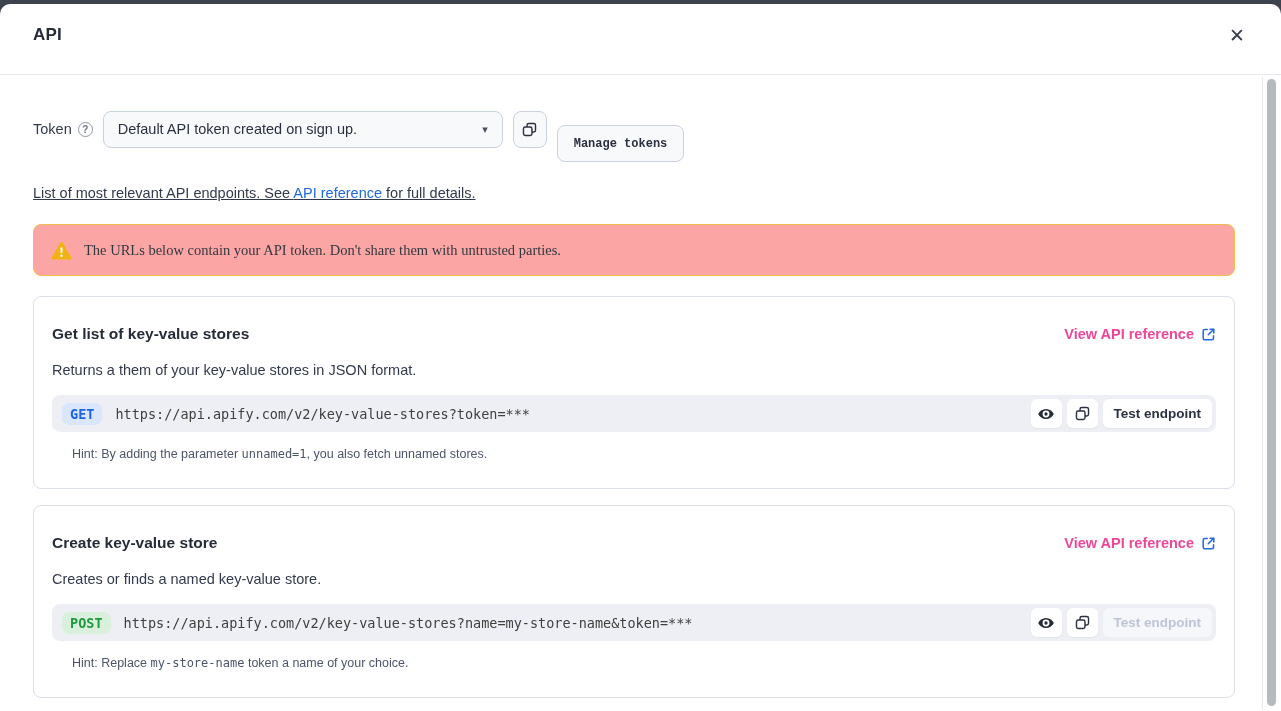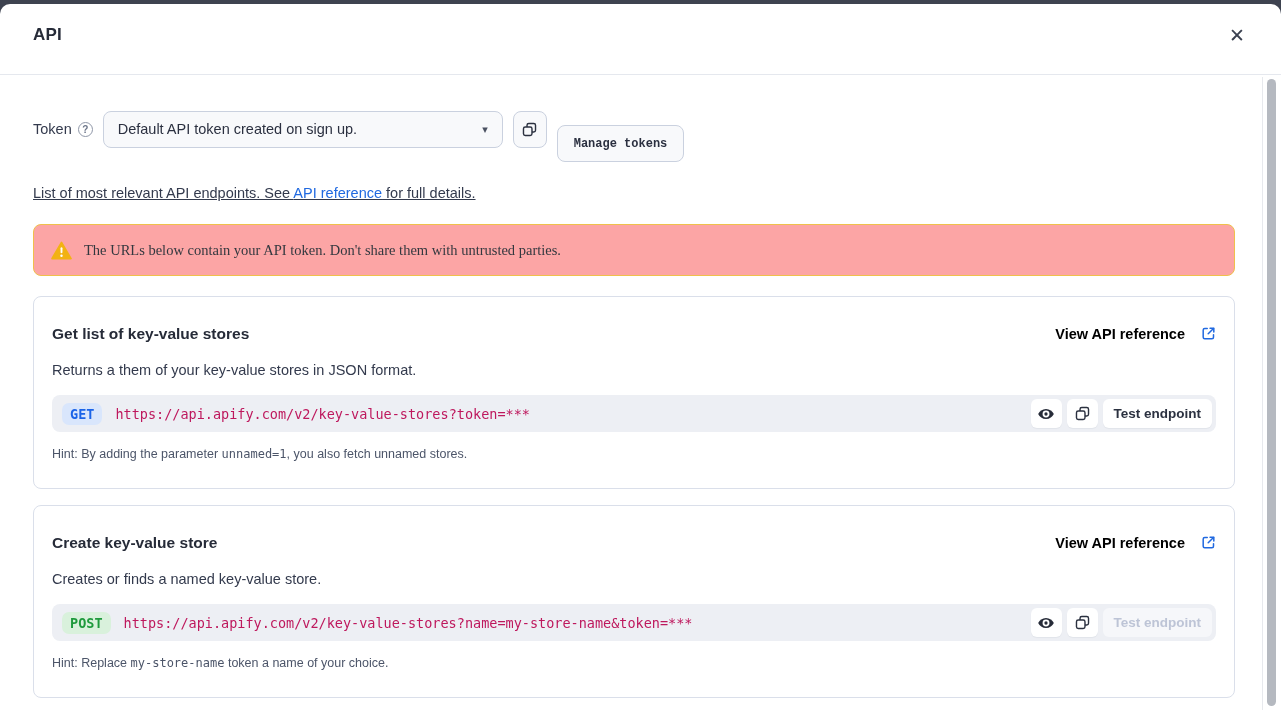--- a/index.html
+++ b/index.html
@@ -75,54 +75,54 @@
   .card {
     margin-top:20px;
     border:1px solid #dadfea; border-radius:8px;
     padding:28px 18px 27px;
     background:#fff;
   }
   .card + .card { margin-top:16px; }
   .card-head { display:flex; align-items:center; }
   .card-title { font-size:15.5px; font-weight:700; color:#262b38; }
   .ref-link {
-    margin-left:auto; display:flex; align-items:flex-start; gap:16px;
-    font-size:14.5px; font-weight:700; color:#000000; text-decoration:none; cursor:pointer;
+    margin-left:auto; display:flex; align-items:center; gap:7px;
+    font-size:14.5px; font-weight:700; color:#ec4899; text-decoration:none; cursor:pointer;
   }
   .card-desc { margin-top:19px; font-size:14.5px; color:#333a4d; }
   .endpoint-row {
     margin-top:17px; height:37px;
     background:#edeff4; border-radius:8px;
     display:flex; align-items:center; padding:0 4px 0 10px;
   }
   .method-badge {
     font-family:"DejaVu Sans Mono", monospace;
     font-size:13.5px; font-weight:700;
     padding:3px 8px; border-radius:7px;
   }
   .method-get  { background:#d9e6fc; color:#1b64e8; }
   .method-post { background:#d9f1dc; color:#1f9a3d; }
   .endpoint-url {
     margin-left:13px;
     font-family:"DejaVu Sans Mono", monospace;
-    font-size:13.5px; color:#be185d; white-space:nowrap;
+    font-size:13.5px; color:#404040; white-space:nowrap;
   }
   .endpoint-actions { margin-left:auto; display:flex; align-items:flex-end; gap:5px; }
   .icon-btn {
     width:31px; height:29px; border:none; border-radius:6px;
     background:#fff; display:flex; align-items:center; justify-content:center;
     cursor:pointer; box-shadow:0 1px 1px rgba(27,31,59,.05);
   }
   .test-btn {
     height:29px; border:none; border-radius:6px; background:#fff;
     padding:0 11px; font-family:inherit; font-size:13.5px; font-weight:600;
     color:#2b3140; cursor:pointer; box-shadow:0 1px 1px rgba(27,31,59,.05);
   }
   .test-btn.is-disabled { color:#bdc4d6; background:#f6f7fa; cursor:default; box-shadow:none; }
-  .hint { margin-top:15px; font-size:12.5px; color:#4c5569; }
+  .hint { margin-top:15px; font-size:12.5px; color:#4c5569;margin-left:20px; }
   .hint code { font-family:"DejaVu Sans Mono", monospace; font-size:12px; color:#4c5569; }
   svg { display:block; }
 </style>
 </head>
 <body>
 
 <div class="modal">
 
   <div class="modal-header">
     <div class="modal-title">API</div>

